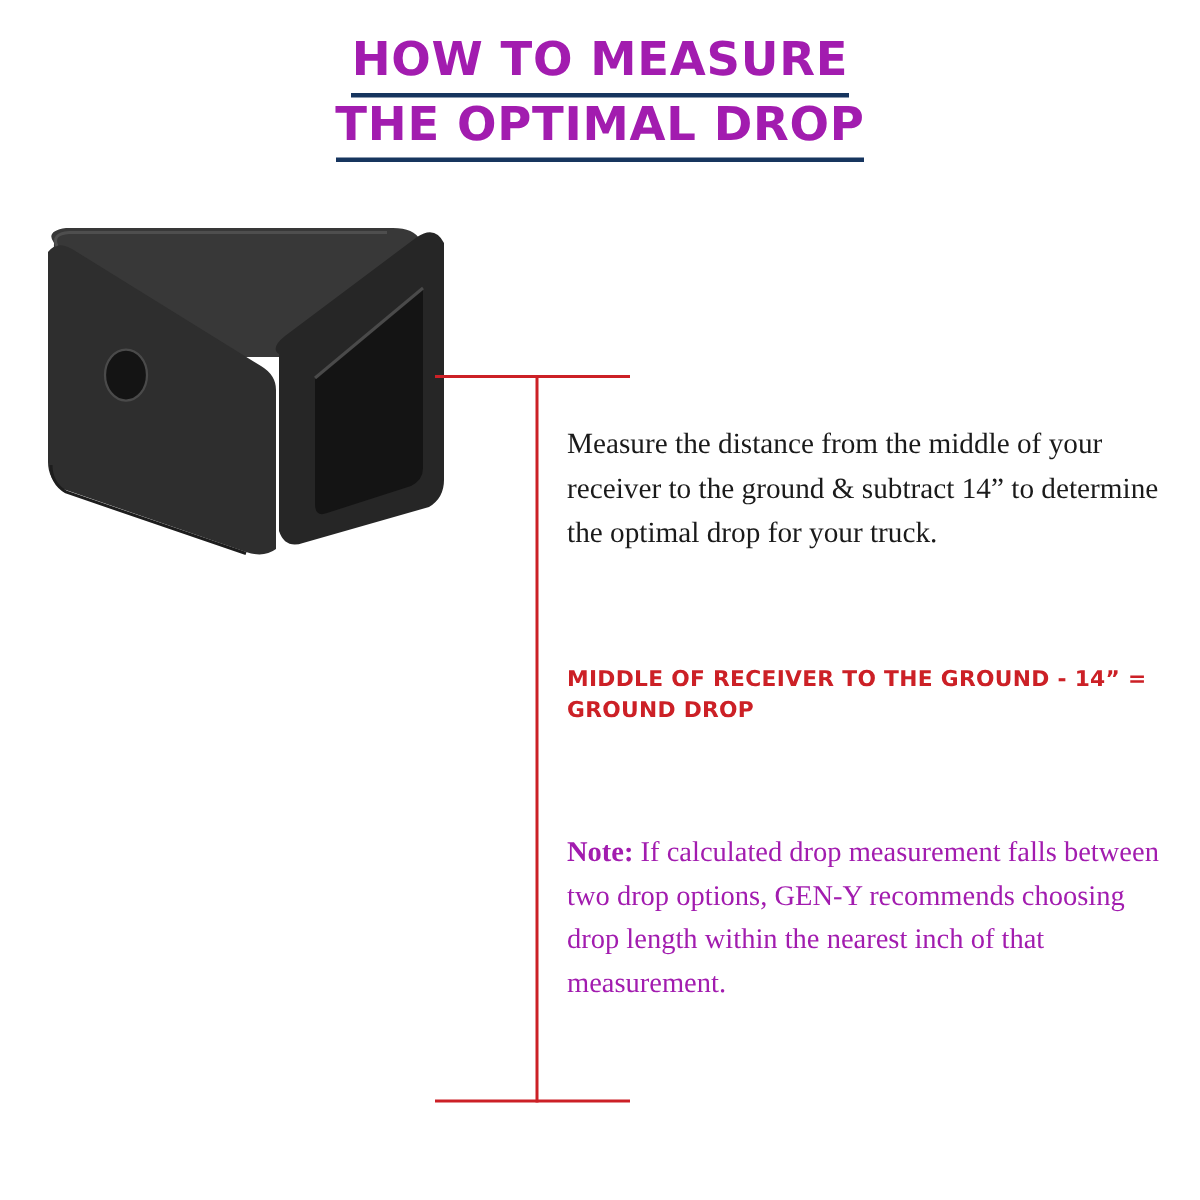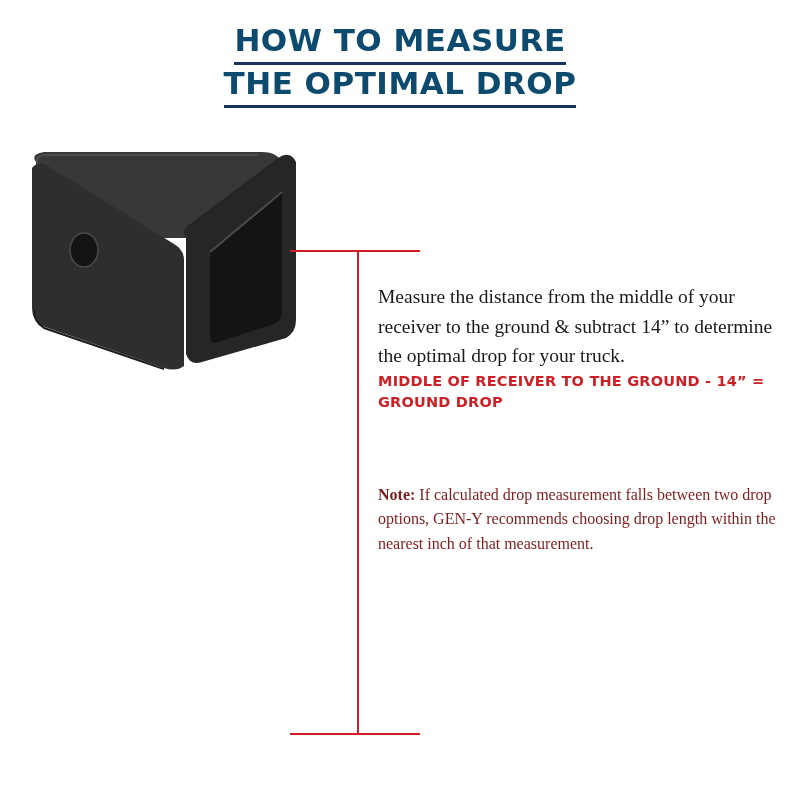--- a/index.html
+++ b/index.html
@@ -22,21 +22,21 @@
     left: 0;
     width: 800px;
     text-align: center;
   }
   .title-line {
     display: inline-block;
     font-family: "DejaVu Sans", sans-serif;
     font-weight: bold;
     font-size: 31px;
     letter-spacing: 0.5px;
-    color: #0c4a6e;
+    color: #a21caf;
     border-bottom: 3px solid #16355e;
     padding-bottom: 2px;
     line-height: 1.22;
   }
 
   
   .hitch {
     position: absolute;
     left: 14px;
     top: 140px;
@@ -74,26 +74,27 @@
     line-height: 1.52;
     color: #1a1a1a;
   }
   .callout {
     font-family: "DejaVu Sans", sans-serif;
     font-weight: bold;
     font-size: 14.5px;
     line-height: 1.45;
     color: #cc2026;
     letter-spacing: 0.2px;
+    margin-top: 72px;
   }
   .note {
     font-family: "Liberation Serif", serif;
-    font-size: 16px;
+    font-size: 19px;
     line-height: 1.52;
-    color: #7f1d1d;
+    color: #a21caf;
     margin-top: 70px;
   }
   .note b { font-weight: bold; }
 </style>
 </head>
 <body>
 
 <div class="title-block">
   <div class="title-line">HOW TO MEASURE</div><br>
   <div class="title-line">THE OPTIMAL DROP</div>

